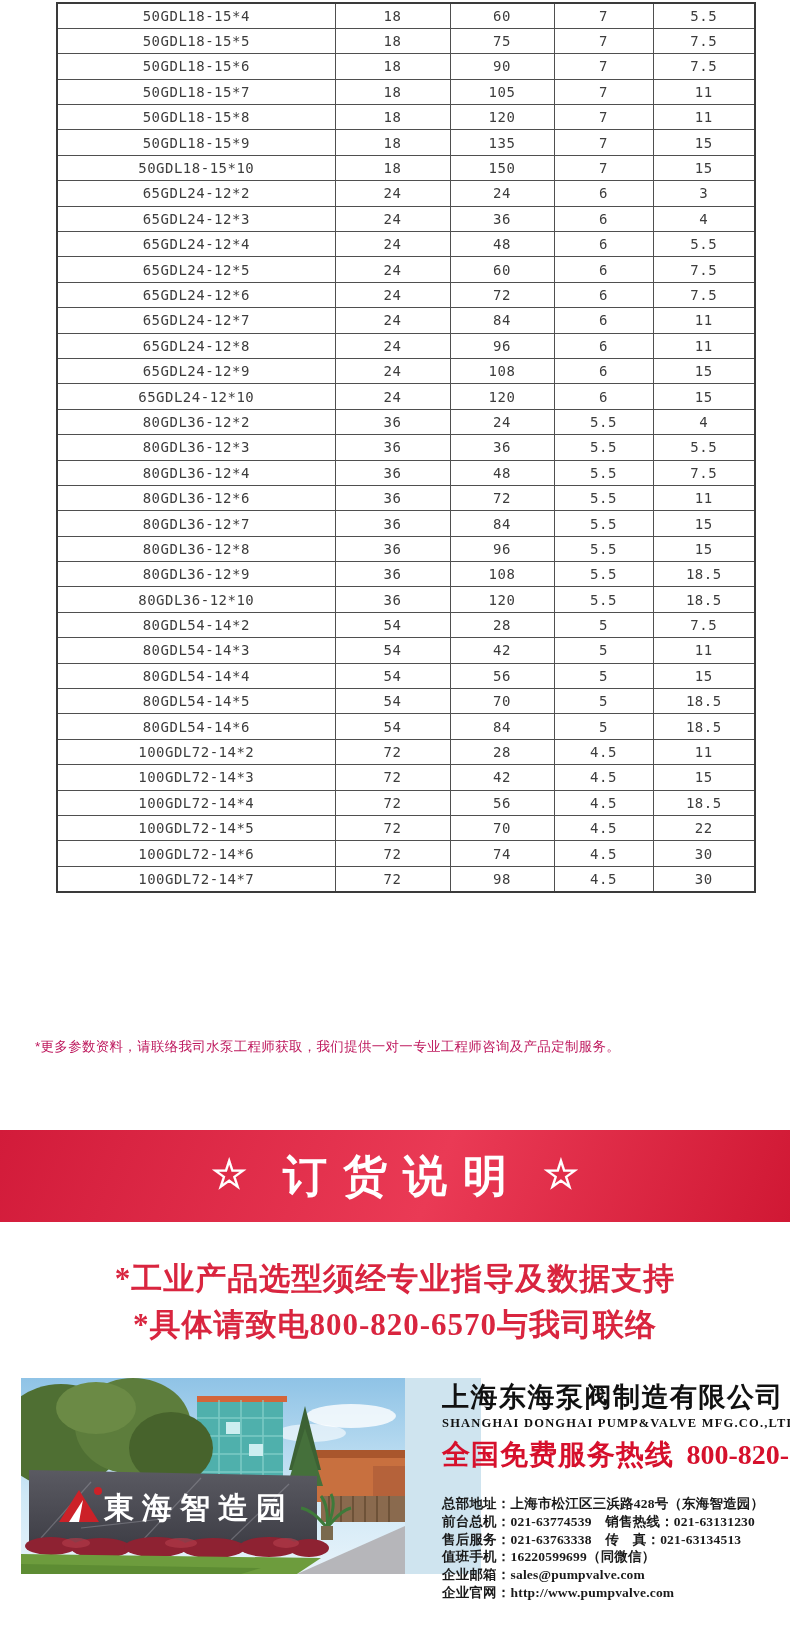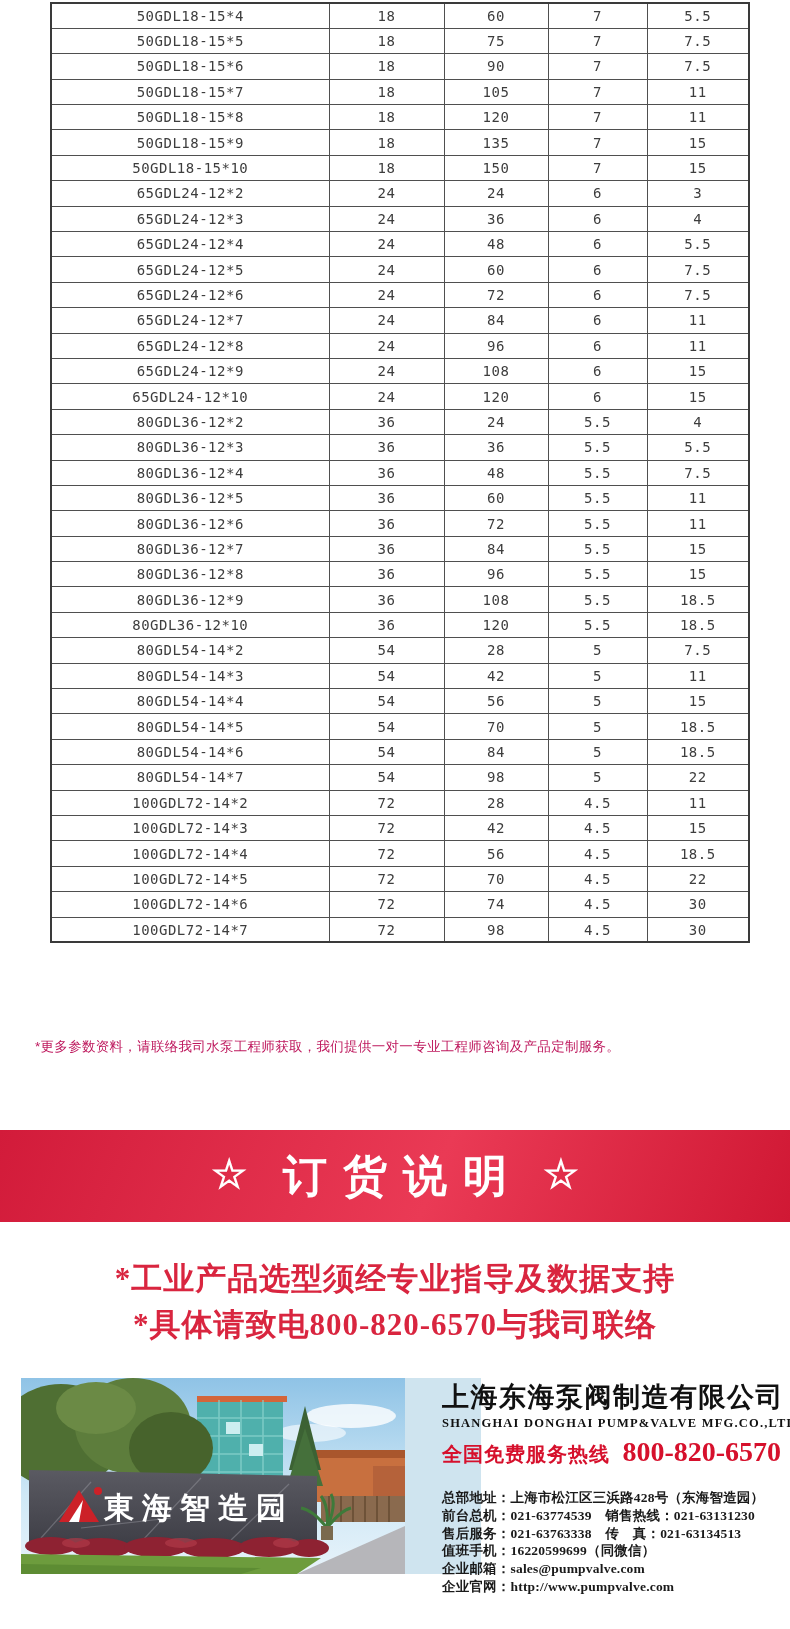--- a/index.html
+++ b/index.html
@@ -4,21 +4,21 @@
 <style>
   * { margin:0; padding:0; box-sizing:border-box; }
   html,body { background:#ffffff; }
   .page {
     position:relative; width:790px; height:1629px; margin:0 auto;
     background:#ffffff; overflow:hidden;
     font-family:"Liberation Sans", sans-serif;
   }
 
   
-  .spec-table-wrap { position:absolute; left:50px; top:2px; width:698px; }
+  .spec-table-wrap { position:absolute; left:56px; top:2px; width:698px; }
   table.spec-table {
     width:698px; border-collapse:collapse; table-layout:fixed;
     border:2px solid #3a3a3a;
     font-family:"DejaVu Sans Mono", monospace;
     font-size:14px; color:#3d3d3d;
   }
   table.spec-table td {
     border:1px solid #4f4f4f; height:25.4px;
     text-align:center; vertical-align:middle;
     padding:0; letter-spacing:0.5px; white-space:nowrap;
@@ -74,21 +74,21 @@
     font-size:27px; font-weight:bold; color:#111111;
     letter-spacing:1.5px; line-height:32px; white-space:nowrap;
   }
   .company-en {
     font-family:"Liberation Serif", serif; font-weight:bold;
     font-size:12.5px; color:#111111; letter-spacing:1.2px;
     line-height:16px; margin-top:2px; white-space:nowrap;
   }
   .hotline { margin-top:5px; white-space:nowrap; }
   .hotline .hl-label {
-    font-size:20px; font-weight:bold; color:#d6102c; letter-spacing:1px;
+    font-size:28px; font-weight:bold; color:#d6102c; letter-spacing:1px;
   }
   .hotline .hl-number {
     font-family:"Liberation Serif", serif;
     font-size:28px; font-weight:bold; color:#d6102c; margin-left:8px;
   }
   .contact-lines { margin-top:21px; }
   .contact-line {
     font-family:"Liberation Serif", serif; font-weight:bold;
     font-size:13.5px; color:#1a1a1a; line-height:17.8px;
     letter-spacing:0.2px; white-space:nowrap;
@@ -236,27 +236,20 @@
             <td>5.5</td>
           </tr>
           <tr>
             <td>80GDL36-12*4</td>
             <td>36</td>
             <td>48</td>
             <td>5.5</td>
             <td>7.5</td>
           </tr>
           <tr>
-            <td>80GDL36-12*5</td>
-            <td>36</td>
-            <td>60</td>
-            <td>5.5</td>
-            <td>11</td>
-          </tr>
-          <tr>
             <td>80GDL36-12*6</td>
             <td>36</td>
             <td>72</td>
             <td>5.5</td>
             <td>11</td>
           </tr>
           <tr>
             <td>80GDL36-12*7</td>
             <td>36</td>
             <td>84</td>
@@ -311,27 +304,20 @@
             <td>70</td>
             <td>5</td>
             <td>18.5</td>
           </tr>
           <tr>
             <td>80GDL54-14*6</td>
             <td>54</td>
             <td>84</td>
             <td>5</td>
             <td>18.5</td>
-          </tr>
-          <tr>
-            <td>80GDL54-14*7</td>
-            <td>54</td>
-            <td>98</td>
-            <td>5</td>
-            <td>22</td>
           </tr>
           <tr>
             <td>100GDL72-14*2</td>
             <td>72</td>
             <td>28</td>
             <td>4.5</td>
             <td>11</td>
           </tr>
           <tr>
             <td>100GDL72-14*3</td>

